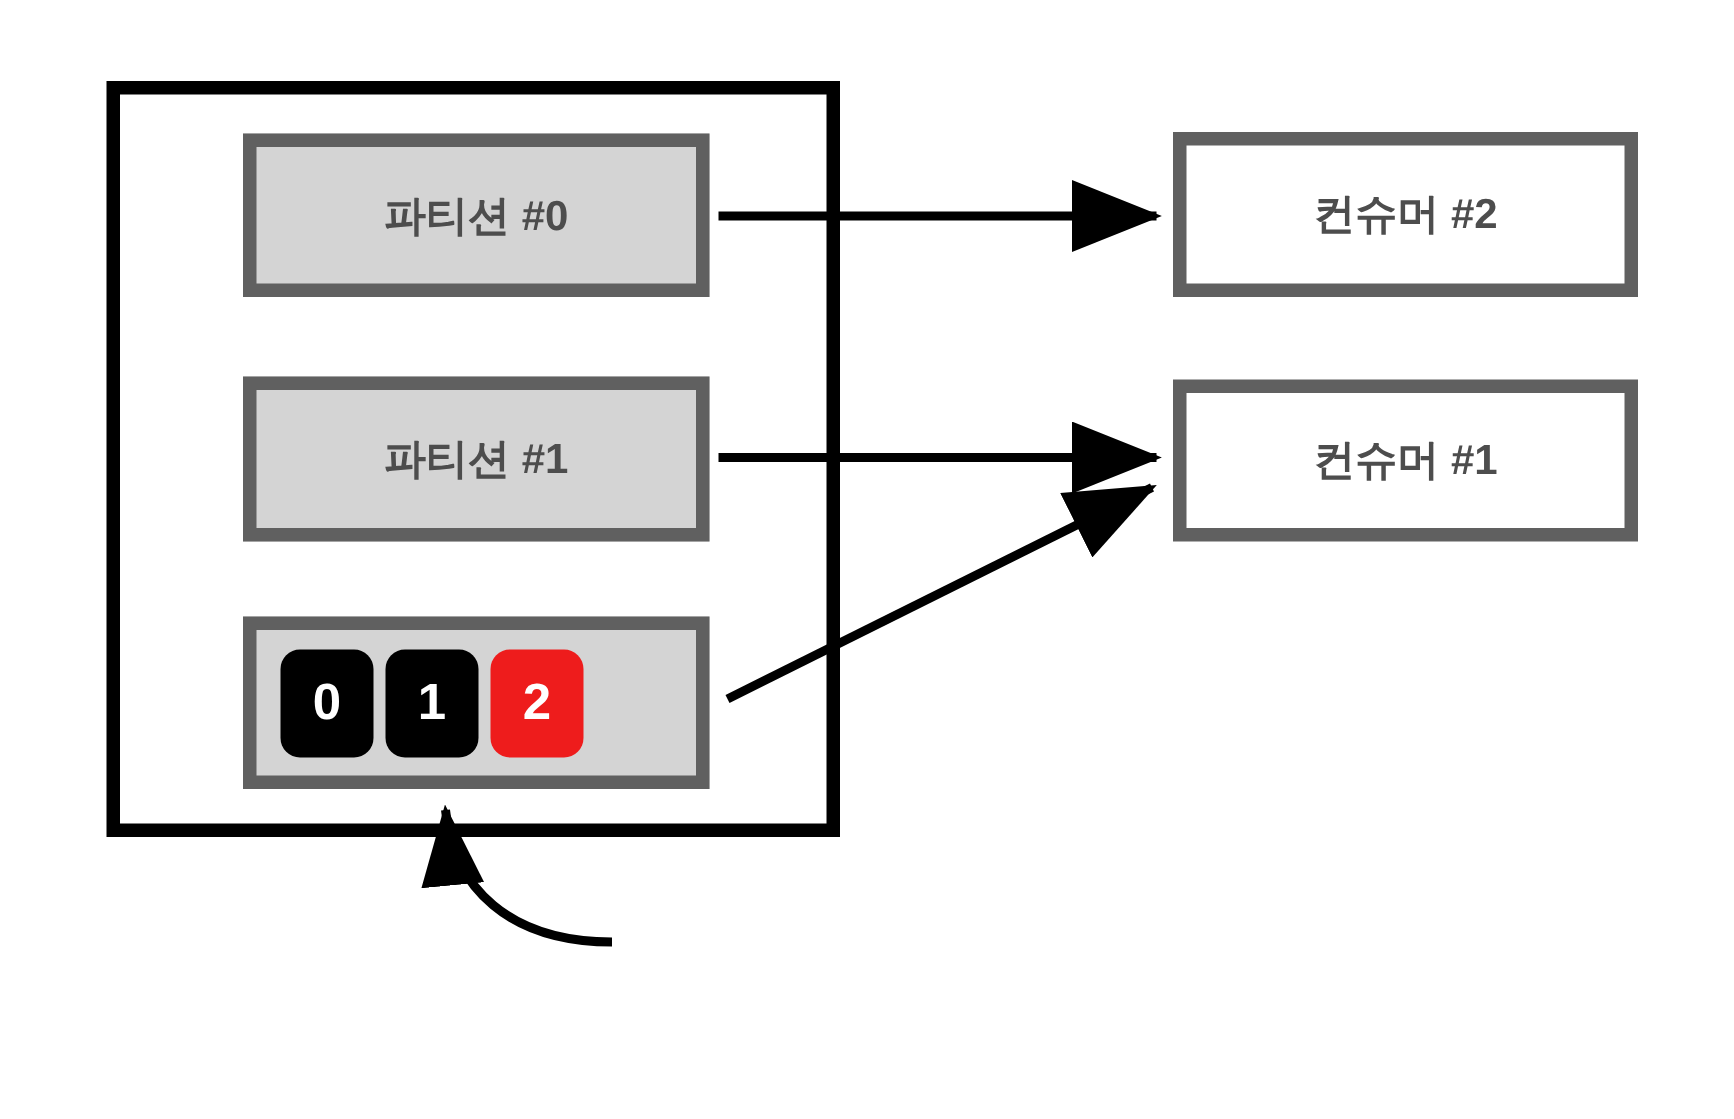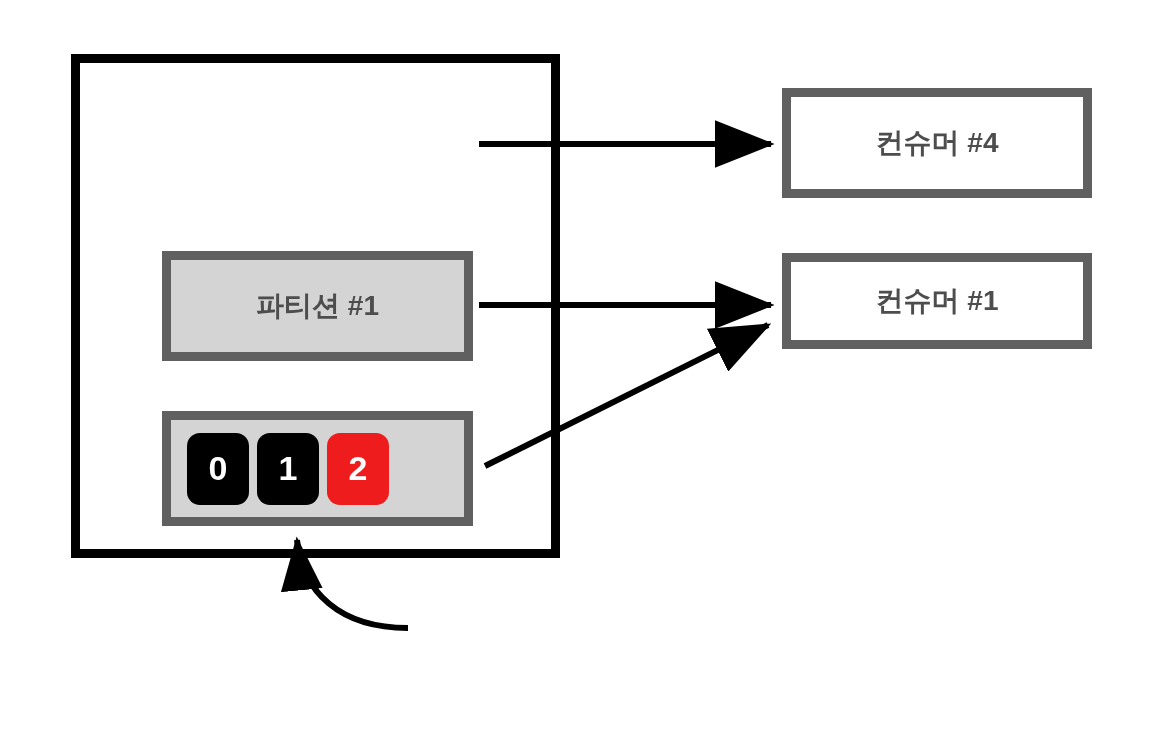--- a/index.html
+++ b/index.html
@@ -90,61 +90,64 @@
     align-items: center;
     justify-content: center;
   }
   .consumer-label {
     font-size: 28px;
     font-weight: bold;
     color: #4d4d4d;
     white-space: nowrap;
   }
   #consumer-0 { left: 782px; top: 88px;  width: 310px; height: 110px; }
-  #consumer-1 { left: 782px; top: 253px; width: 310px; height: 96px; }
+  #consumer-1 { left: 782px; top: 253px; width: 310px; height: 108px; }
 
   
   .callout-label {
     position: absolute;
     left: 418px;
     top: 612px;
     font-size: 28px;
     font-weight: bold;
     color: #4d4d4d;
     white-space: nowrap;
   }
 </style>
 </head>
 <body>
 
 <div id="canvas">
 
   <div class="broker-box"></div>
 
+  <div class="partition-box" id="partition-0">
+    <span class="partition-label">파티션 #0</span>
+  </div>
 
   <div class="partition-box" id="partition-1">
     <span class="partition-label">파티션 #1</span>
   </div>
 
   <div class="partition-box" id="partition-2">
     <div class="offset-row">
       <div class="offset-cell" style="background:#000000;">
         <span>0</span>
       </div>
       <div class="offset-cell" style="background:#000000;">
         <span>1</span>
       </div>
       <div class="offset-cell" style="background:#ee1c1c;">
         <span>2</span>
       </div>
     </div>
   </div>
 
   <div class="consumer-box" id="consumer-0">
-    <span class="consumer-label">컨슈머 #4</span>
+    <span class="consumer-label">컨슈머 #2</span>
   </div>
 
   <div class="consumer-box" id="consumer-1">
     <span class="consumer-label">컨슈머 #1</span>
   </div>
 
   <svg id="svg-layer" viewBox="0 0 1156 746">
     <defs>
       <marker id="head-solid" markerWidth="10" markerHeight="8" refX="9.4" refY="4" orient="auto" markerUnits="strokeWidth">
         <path d="M0,0 L10,4 L0,8 z" fill="#000000"></path>

